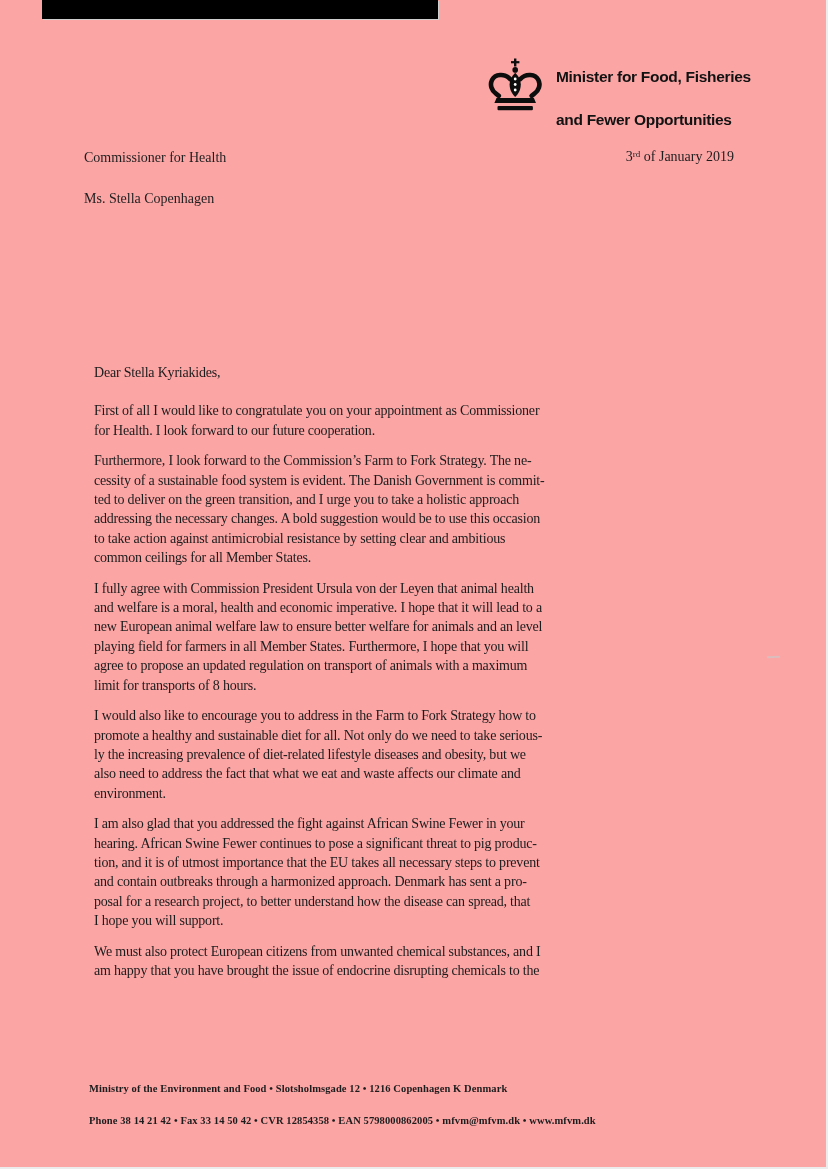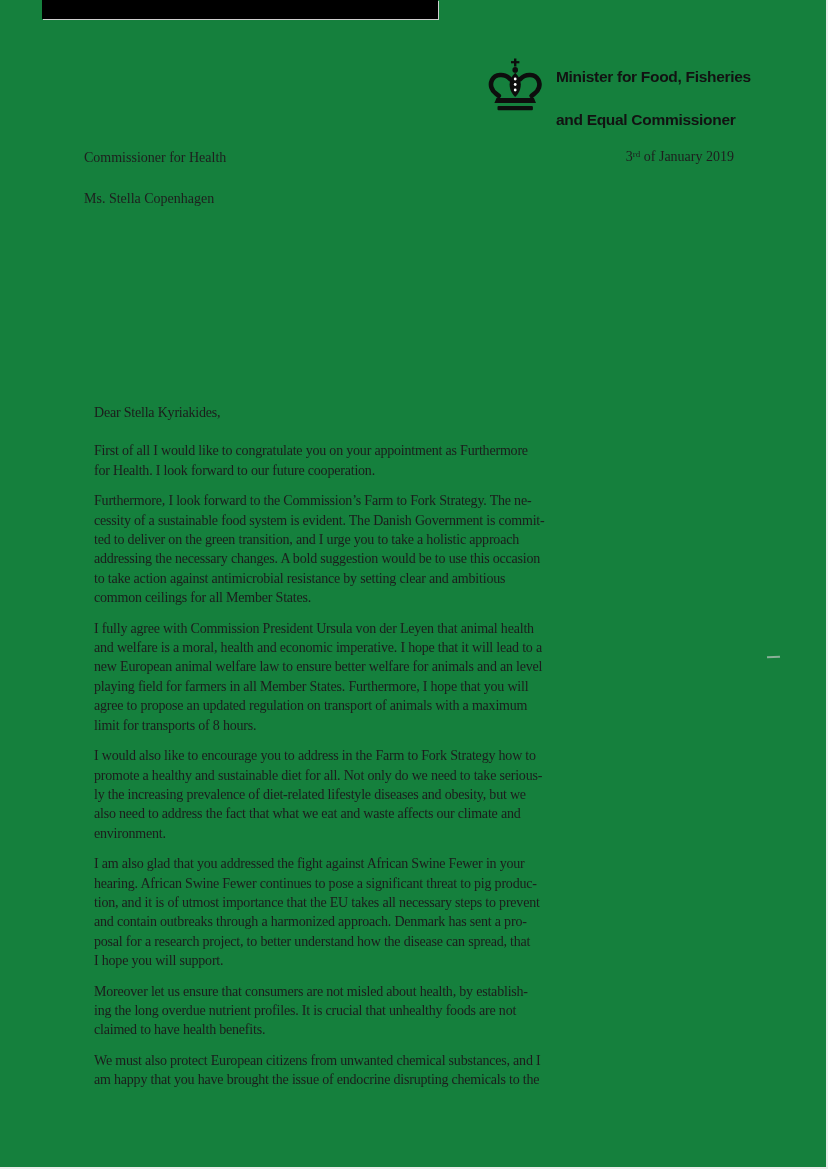--- a/index.html
+++ b/index.html
@@ -1,20 +1,20 @@
 <!DOCTYPE html>
 <html><head>
 <meta charset="utf-8">
 <style>
   html, body { margin: 0; padding: 0; background: #ffffff; }
   .page {
     position: relative;
     width: 828px;
     height: 1169px;
-    background: #15803d;
+    background: #fca5a5;
     overflow: hidden;
     font-family: "Liberation Serif", serif;
     color: #1e1e1e;
     box-shadow: inset -2px -2px 0 #ececec;
   }
 
   
   .topbar {
     position: absolute;
     left: 42px; top: 0; width: 396px; height: 19px;
@@ -57,21 +57,21 @@
   .dateline sup {
     font-size: 9px;
     line-height: 0;
     vertical-align: 4px;
     text-align: right;
   }
 
   
   .letter {
     position: absolute;
-    left: 94px; top: 363px; width: 560px; margin-top: 40px;
+    left: 94px; top: 363px; width: 560px;
   }
   .letter p {
     margin: 0 0 11px 0;
     font-size: 14px;
     line-height: 19.4px;
     letter-spacing: -0.2px;
     white-space: pre;
     color: #1c1c1c;
   }
   .letter p.salutation { margin-bottom: 19px; }
@@ -118,31 +118,31 @@
       <g fill="none" stroke="#0d0d0d" stroke-width="4.6" stroke-linecap="round">
         <path d="M26 20.5 C20.5 14.5 11 15.5 8 21.5 C5.6 26.4 7.6 32 12 35.2 L14.8 37.4"></path>
         <path d="M36.4 20.5 C41.9 14.5 51.4 15.5 54.4 21.5 C56.8 26.4 54.8 32 50.4 35.2 L47.6 37.4"></path>
       </g>
       <g fill="#0d0d0d">
         <path d="M12.5 39.5 H49.9 L52 44.6 H10.4 Z"></path>
         <rect x="13.5" y="47.6" width="35.4" height="4.2" rx="1"></rect>
       </g>
     </svg>
     <div class="ministry"><span>Minister for Food, Fisheries</span><br>
-<span>and Equal Commissioner</span></div>
+<span>and Fewer Opportunities</span></div>
   </div>
 
   <div class="recipient"><span>Commissioner for Health</span><br>
 <span>Ms. Stella Copenhagen</span></div>
 
   <div class="dateline"><span>3</span><sup>rd</sup><span> of January 2019</span></div>
 
   <div class="letter">
     <p class="salutation">Dear Stella Kyriakides,</p>
-    <p>First of all I would like to congratulate you on your appointment as Furthermore
+    <p>First of all I would like to congratulate you on your appointment as Commissioner
 for Health. I look forward to our future cooperation.</p>
     <p>Furthermore, I look forward to the Commission’s Farm to Fork Strategy. The ne-
 cessity of a sustainable food system is evident. The Danish Government is commit-
 ted to deliver on the green transition, and I urge you to take a holistic approach
 addressing the necessary changes. A bold suggestion would be to use this occasion
 to take action against antimicrobial resistance by setting clear and ambitious
 common ceilings for all Member States.</p>
     <p>I fully agree with Commission President Ursula von der Leyen that animal health
 and welfare is a moral, health and economic imperative. I hope that it will lead to a
 new European animal welfare law to ensure better welfare for animals and an level
@@ -153,23 +153,22 @@
 promote a healthy and sustainable diet for all. Not only do we need to take serious-
 ly the increasing prevalence of diet-related lifestyle diseases and obesity, but we
 also need to address the fact that what we eat and waste affects our climate and
 environment.</p>
     <p>I am also glad that you addressed the fight against African Swine Fewer in your
 hearing. African Swine Fewer continues to pose a significant threat to pig produc-
 tion, and it is of utmost importance that the EU takes all necessary steps to prevent
 and contain outbreaks through a harmonized approach. Denmark has sent a pro-
 posal for a research project, to better understand how the disease can spread, that
 I hope you will support.</p>
-    <p>Moreover let us ensure that consumers are not misled about health, by establish-
-ing the long overdue nutrient profiles. It is crucial that unhealthy foods are not
-claimed to have health benefits.</p>
     <p>We must also protect European citizens from unwanted chemical substances, and I
 am happy that you have brought the issue of endocrine disrupting chemicals to the</p>
   </div>
 
+  <div class="footer"><span>Ministry of the Environment and Food • Slotsholmsgade 12 • 1216 Copenhagen K Denmark</span><br>
+<span>Phone 38 14 21 42 • Fax 33 14 50 42 • CVR 12854358 • EAN 5798000862005 • mfvm@mfvm.dk • www.mfvm.dk</span></div>
 
   <div class="artifact-dash"></div>
 
 </div>
 
 </body></html>

